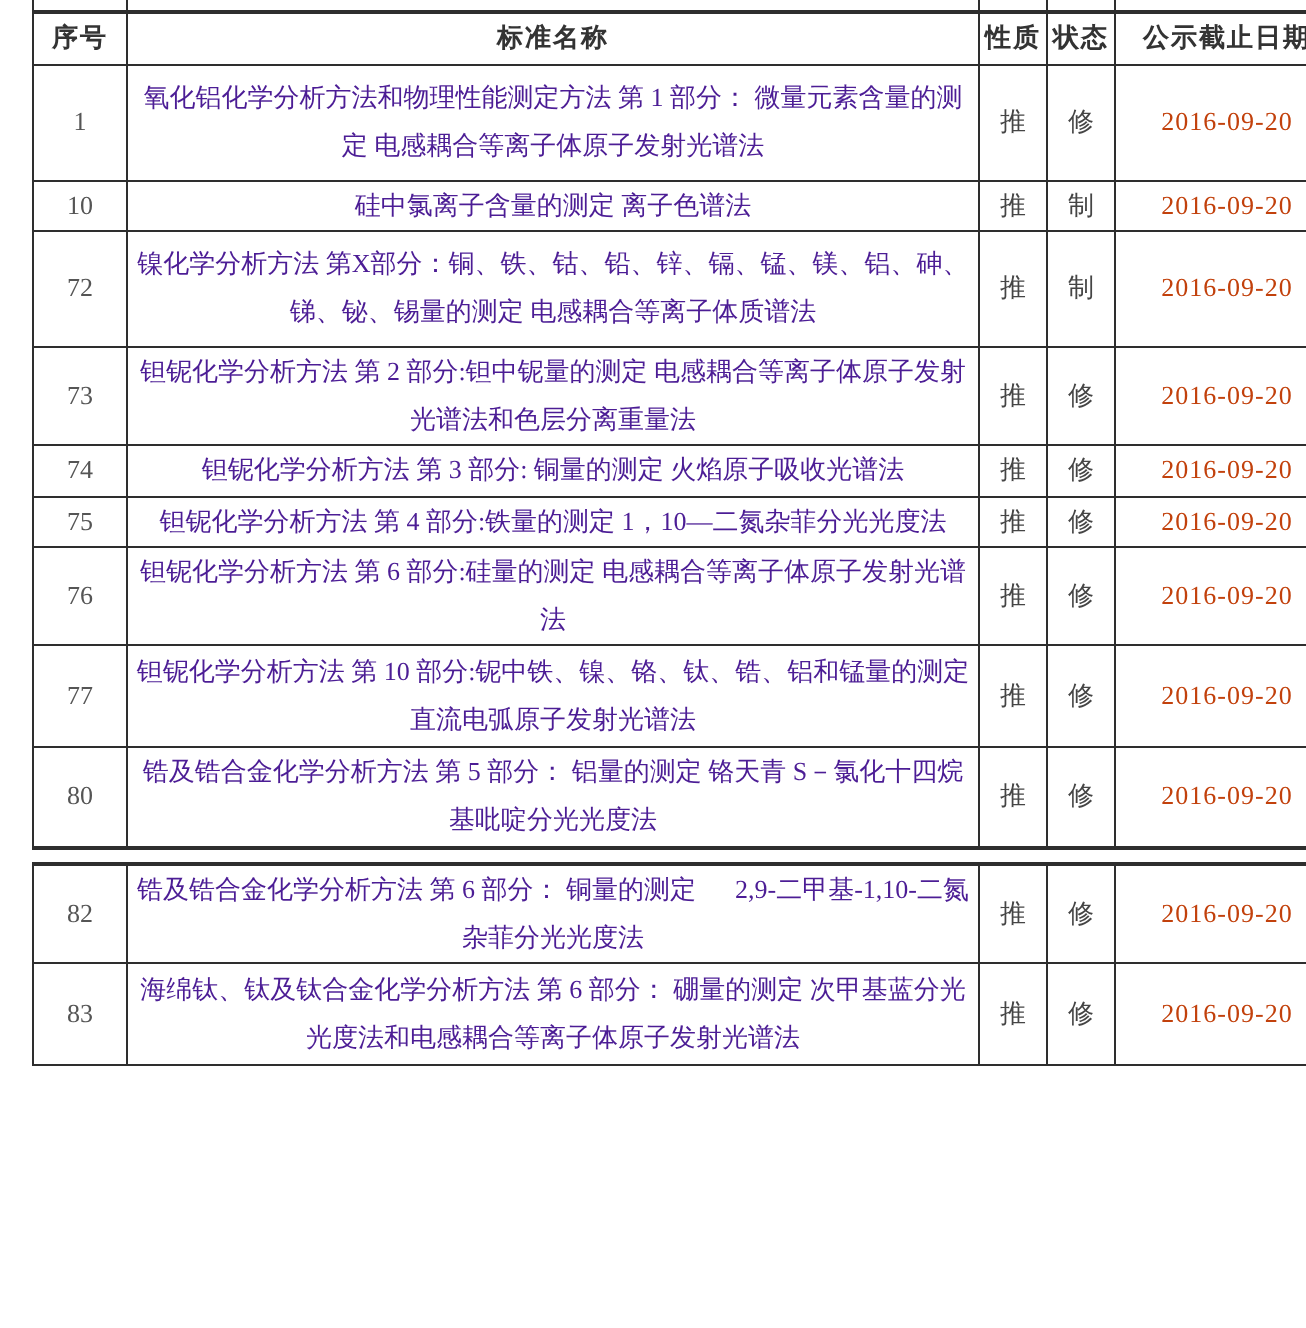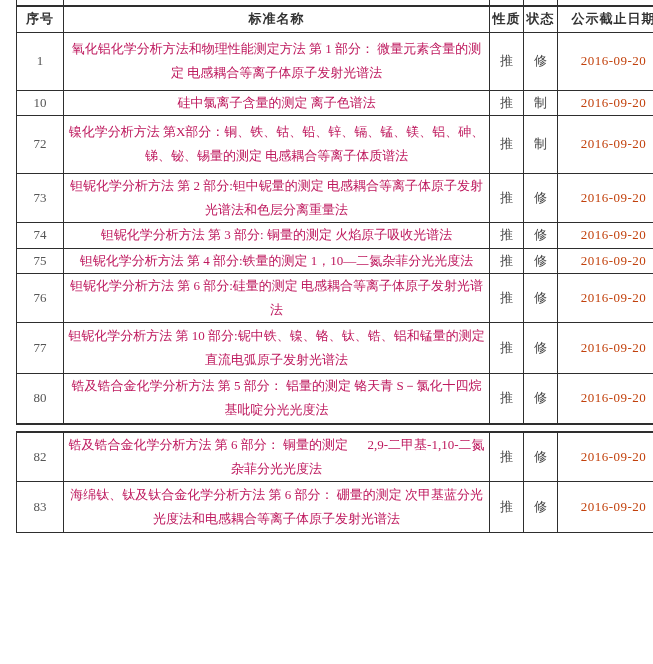--- a/index.html
+++ b/index.html
@@ -33,21 +33,21 @@
     font-size: 13px;
     padding: 0 2px;
     overflow: hidden;
   }
   .t1 tr:first-child td { border-top: 2px solid #2e2e2e; }
   .t1 tr:last-child td  { border-bottom: 2px solid #2e2e2e; }
   .t2 tr:first-child td { border-top: 2px solid #2e2e2e; }
 
   .hdr td { font-weight: bold; color: #333333; letter-spacing: 1px; }
   td.no   { color: #555555; }
-  td.name { color: #be185d; line-height: 24px; white-space: pre-wrap; }
+  td.name { color: #4c1d95; line-height: 24px; white-space: pre-wrap; }
   td.nat, td.sta { color: #454545; }
   td.date { color: #c2410c; letter-spacing: 0.5px; }
   .lnk { text-decoration: underline; cursor: pointer; }
 
   .gap { height: 6px; }
 
   
   .rh22 { height: 22px; } .rh24 { height: 24px; }
   .rh26 { height: 26px; } .rh29 { height: 29px; margin-left: 24px; } .rh31 { height: 31px; }
   .rh45 { height: 45px; } .rh46 { height: 46px; margin-left: 48px; } .rh51 { height: 51px; }

